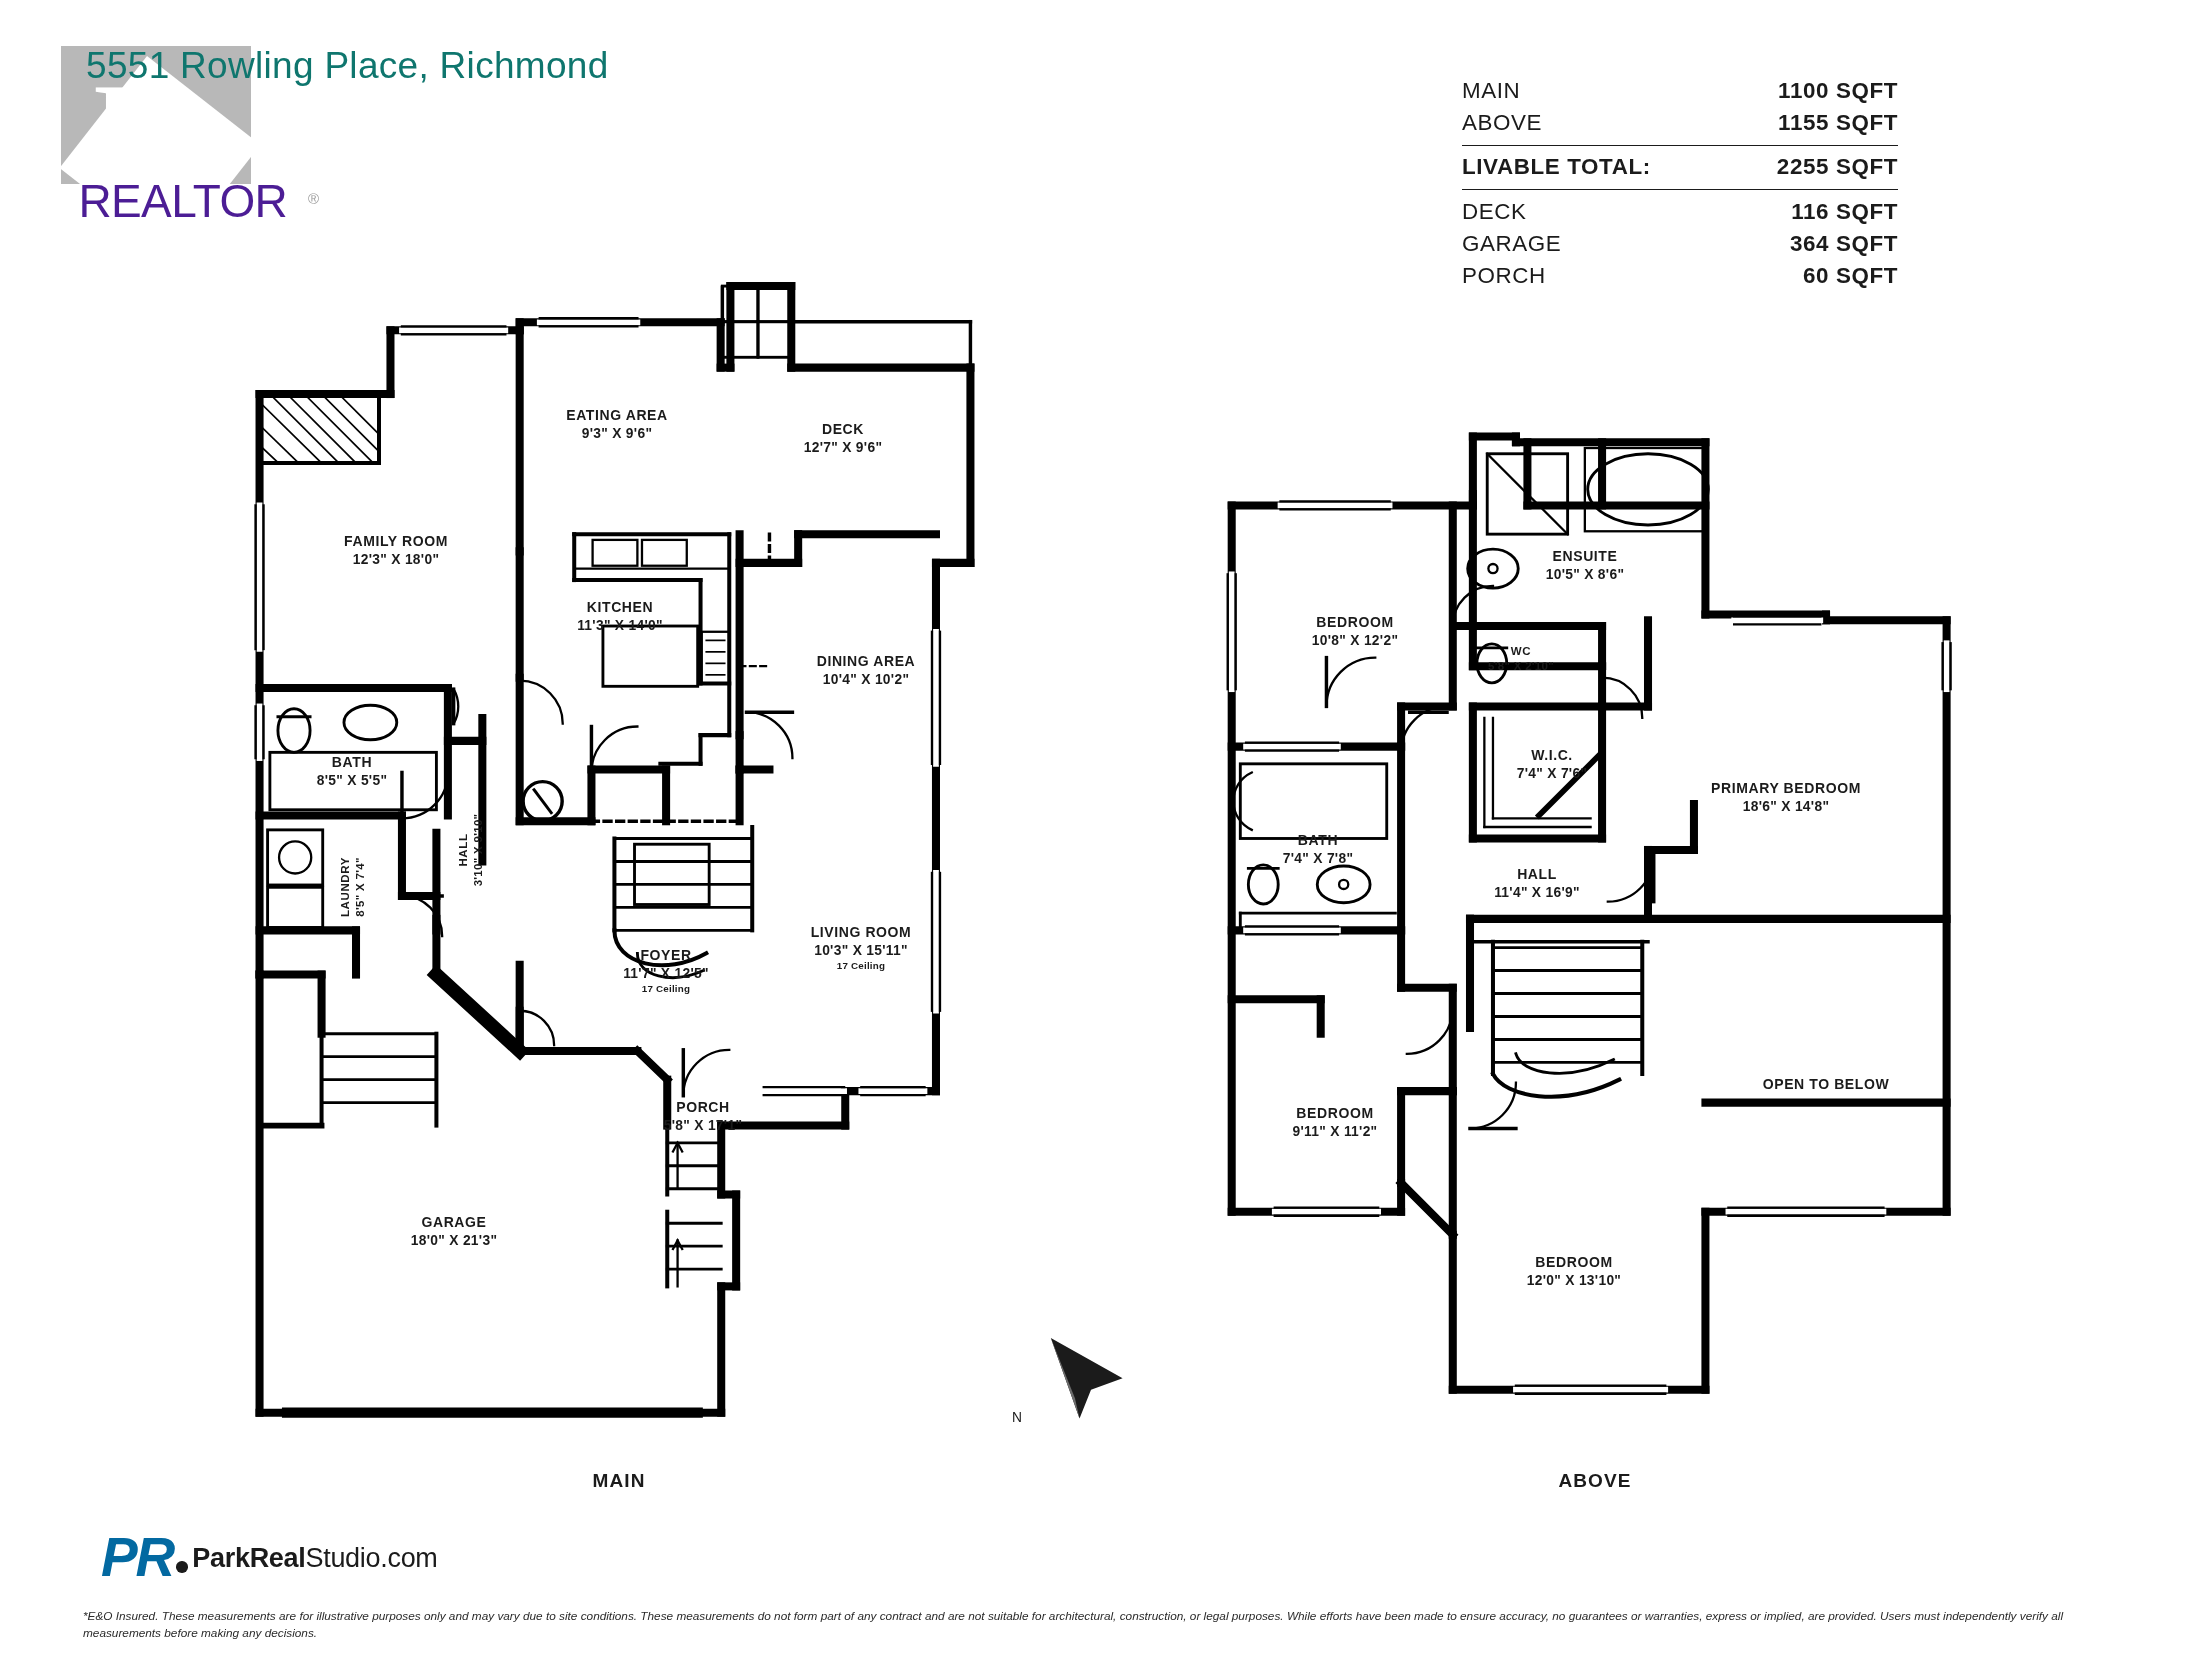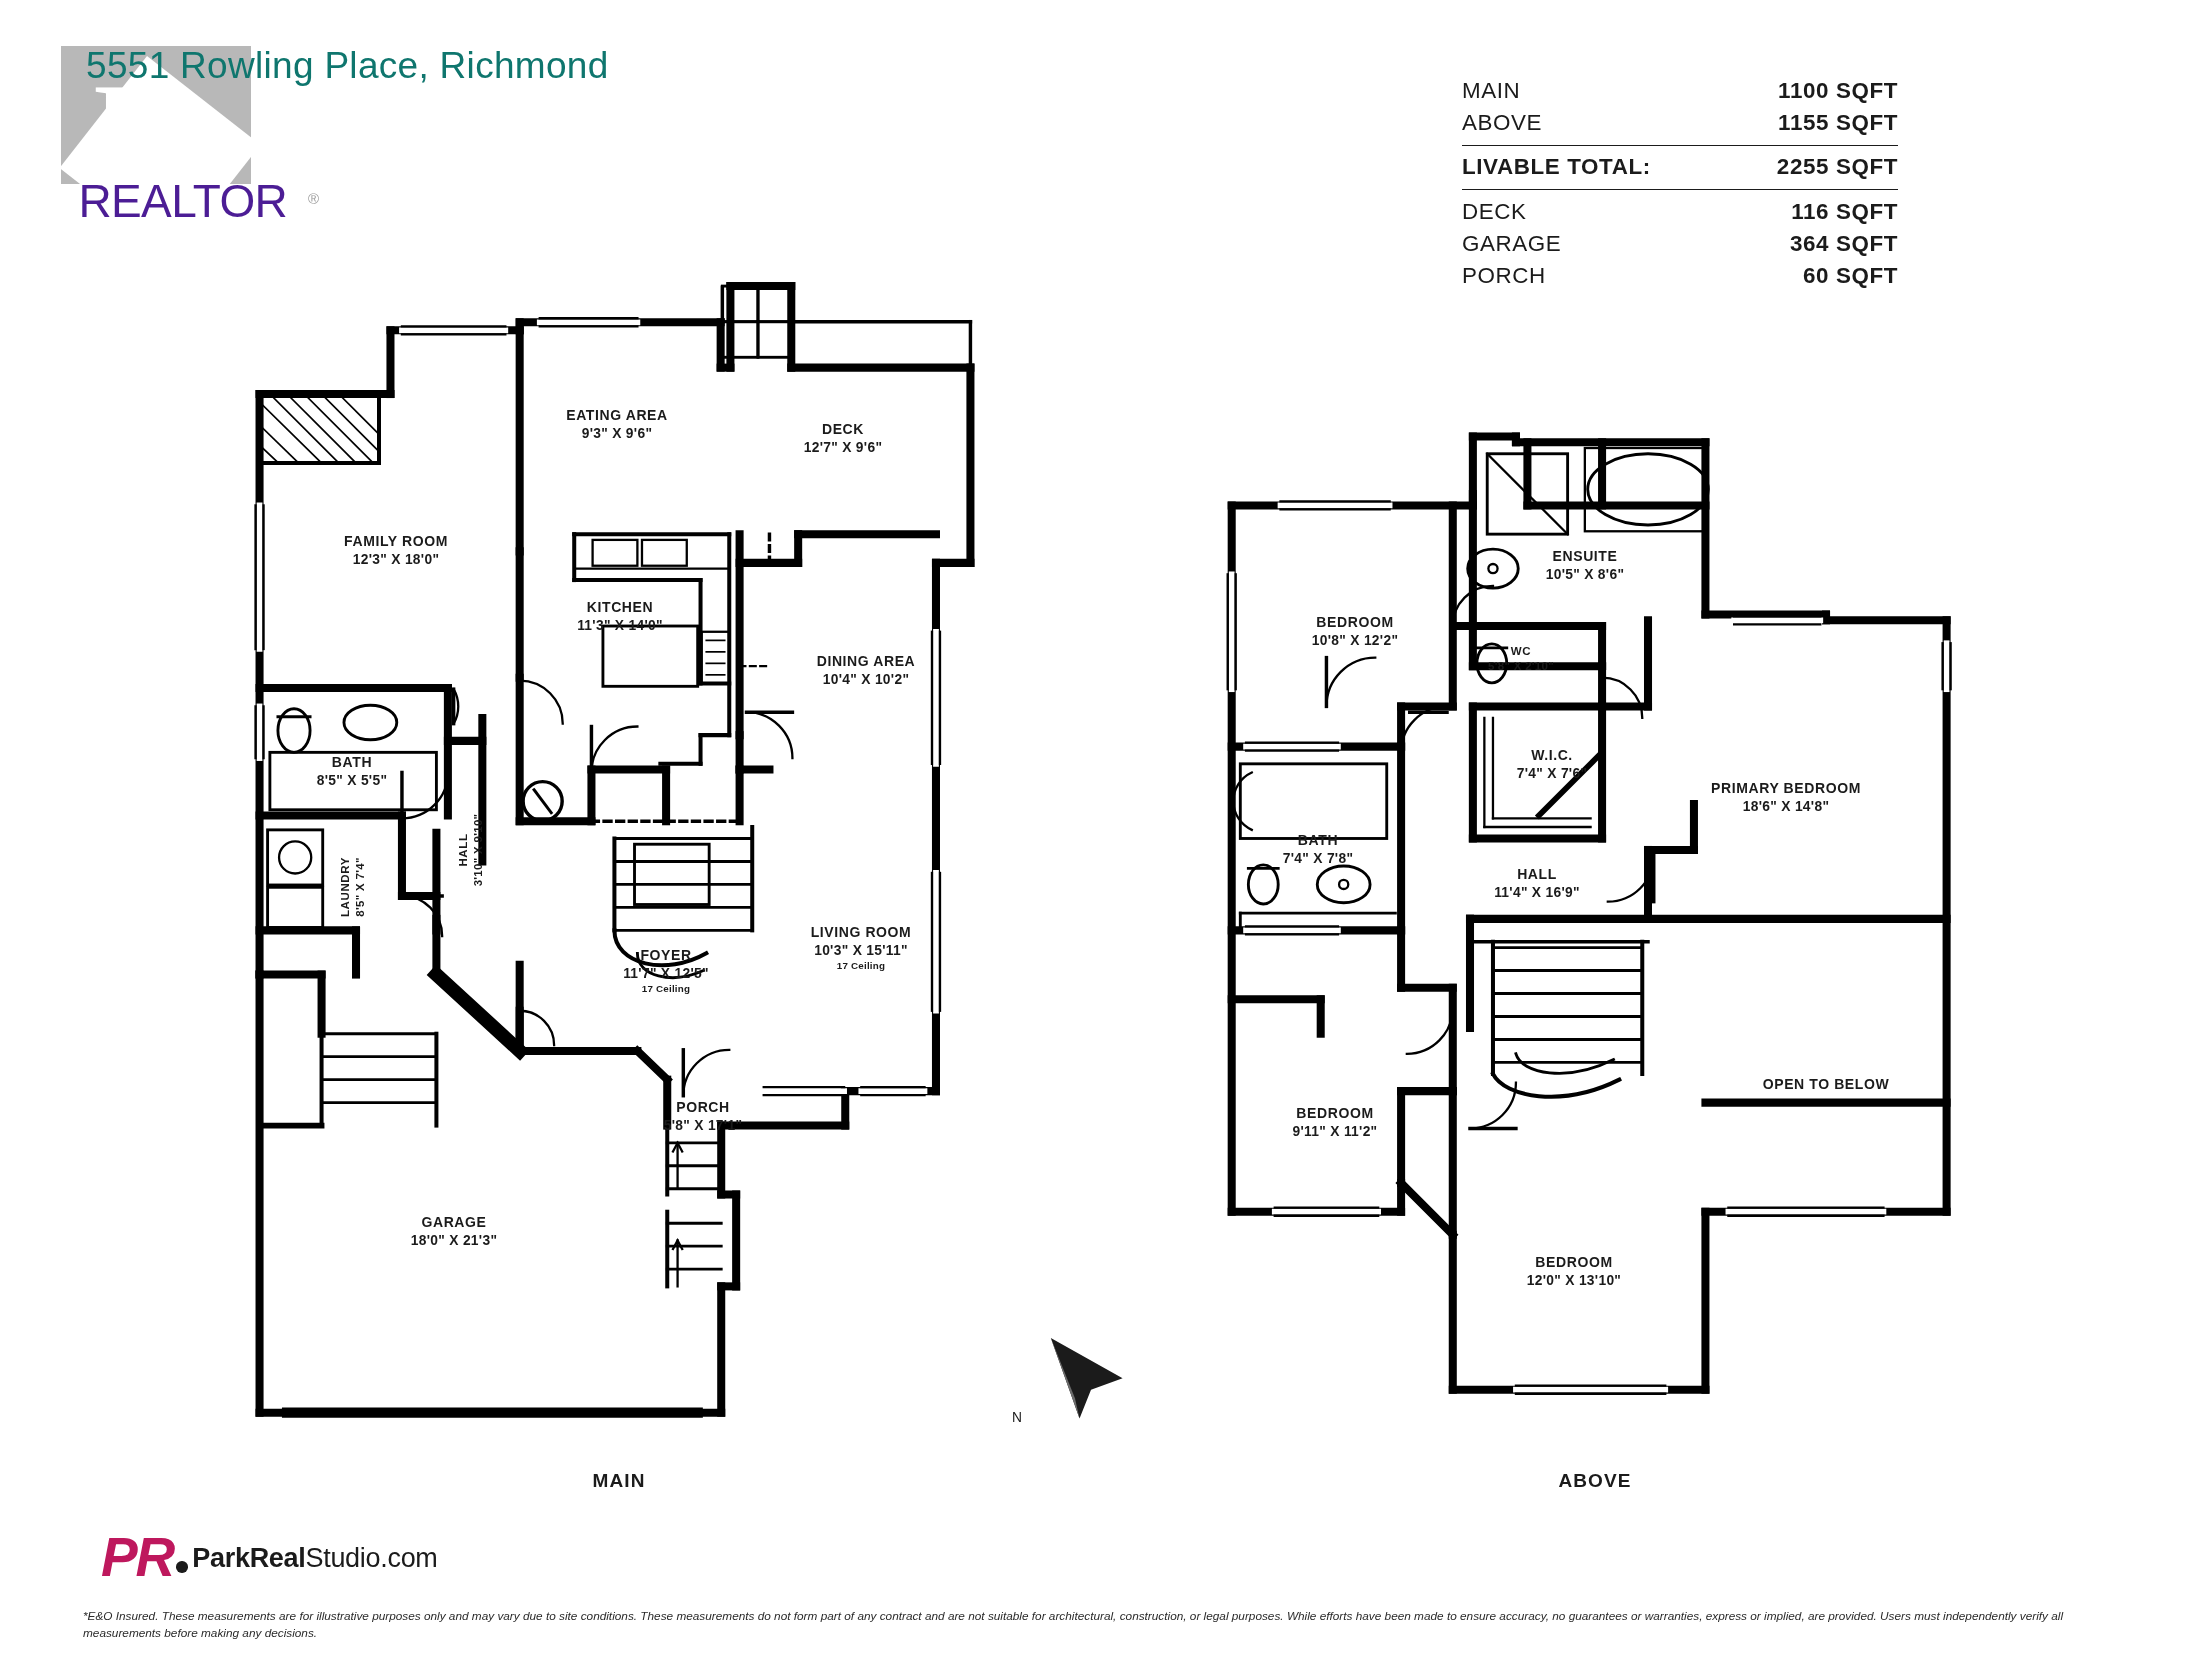--- a/index.html
+++ b/index.html
@@ -164,21 +164,21 @@
     top: 1525px;
     height: 63px;
     display: flex;
     align-items: center;
   }
   #pr-logo .pr-mark {
     font-size: 55px;
     font-weight: 700;
     font-style: italic;
     letter-spacing: -2.3px;
-    color: #be185d;
+    color: #0369a1;
     font-family: "Liberation Sans", sans-serif;
   }
   #pr-logo .pr-dot {
     width: 11.5px;
     height: 11.5px;
     border-radius: 50%;
     background: #1b1b1b;
     margin: 20.7px 4.6px 0 3.4px;
   }
   #pr-logo .pr-text {

